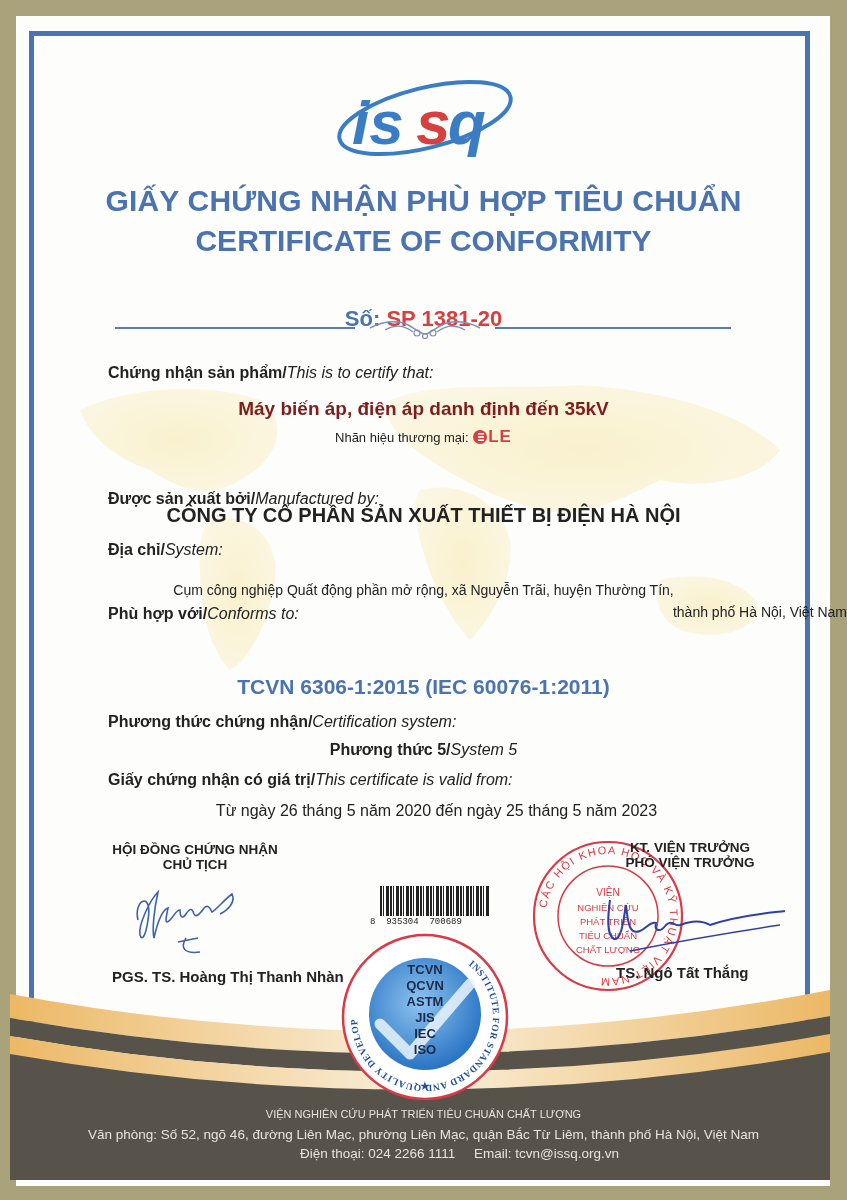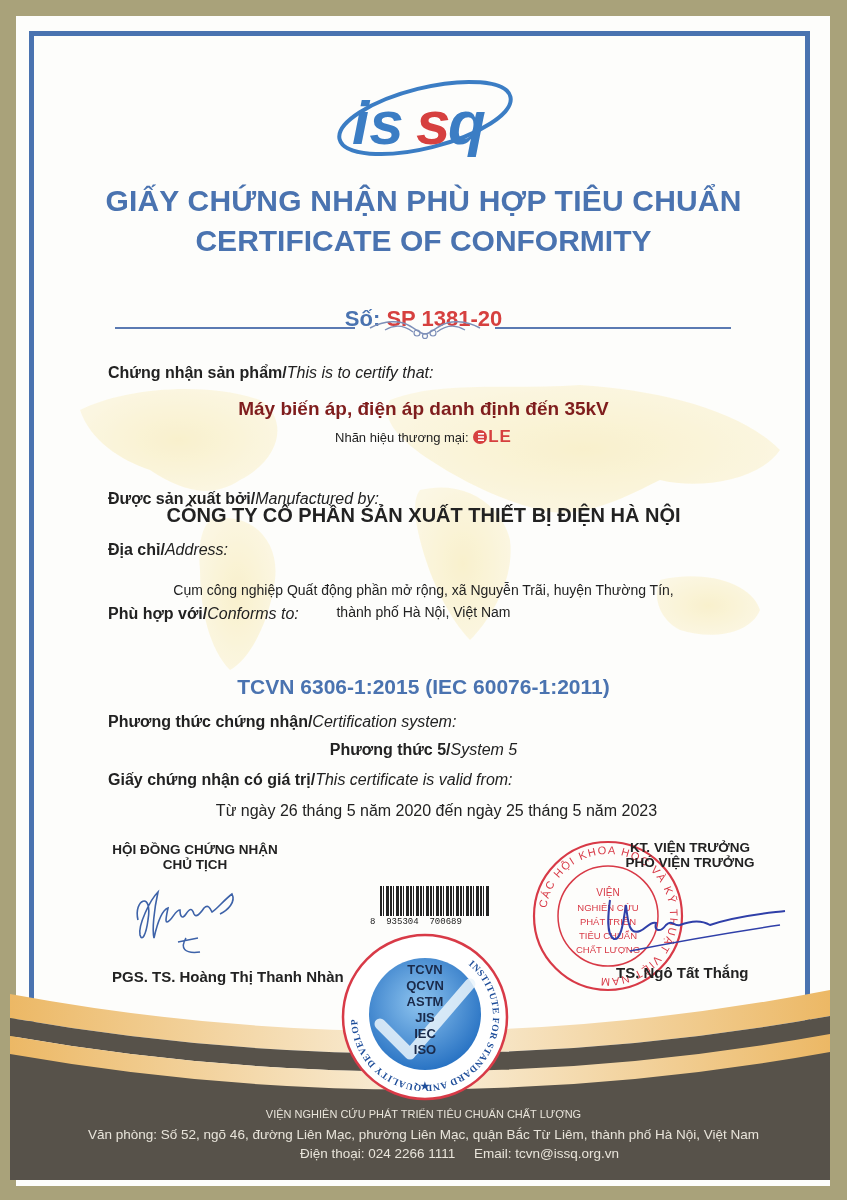--- a/index.html
+++ b/index.html
@@ -87,24 +87,24 @@
     <rect x="6" y="9.4" width="6" height="1.6" fill="#fff"></rect>
   </svg><span class="le">LE</span>
 </div>
 
 <div class="abs lbl" style="left:108px;top:466px;margin-top:24px;">
   <b>Được sản xuất bởi/</b><i>Manufactured by:</i>
 </div>
 <div class="abs center company">CÔNG TY CỔ PHẦN SẢN XUẤT THIẾT BỊ ĐIỆN HÀ NỘI</div>
 
 <div class="abs lbl" style="left:108px;top:541px;">
-  <b>Địa chỉ/</b><i>Address:</i>
+  <b>Địa chỉ/</b><i>System:</i>
 </div>
 <div class="abs center addr" style="top:582px;">Cụm công nghiệp Quất động phần mở rộng, xã Nguyễn Trãi, huyện Thường Tín,</div>
-<div class="abs center addr" style="top:604px;">thành phố Hà Nội, Việt Nam</div>
+<div class="abs center addr" style="top:604px;text-align:right;">thành phố Hà Nội, Việt Nam</div>
 
 <div class="abs lbl" style="left:108px;top:605px;">
   <b>Phù hợp với/</b><i>Conforms to:</i>
 </div>
 <div class="abs center std">TCVN 6306-1:2015 (IEC 60076-1:2011)</div>
 
 <div class="abs lbl" style="left:108px;top:713px;">
   <b>Phương thức chứng nhận/</b><i>Certification system:</i>
 </div>
 <div class="abs center sys">

